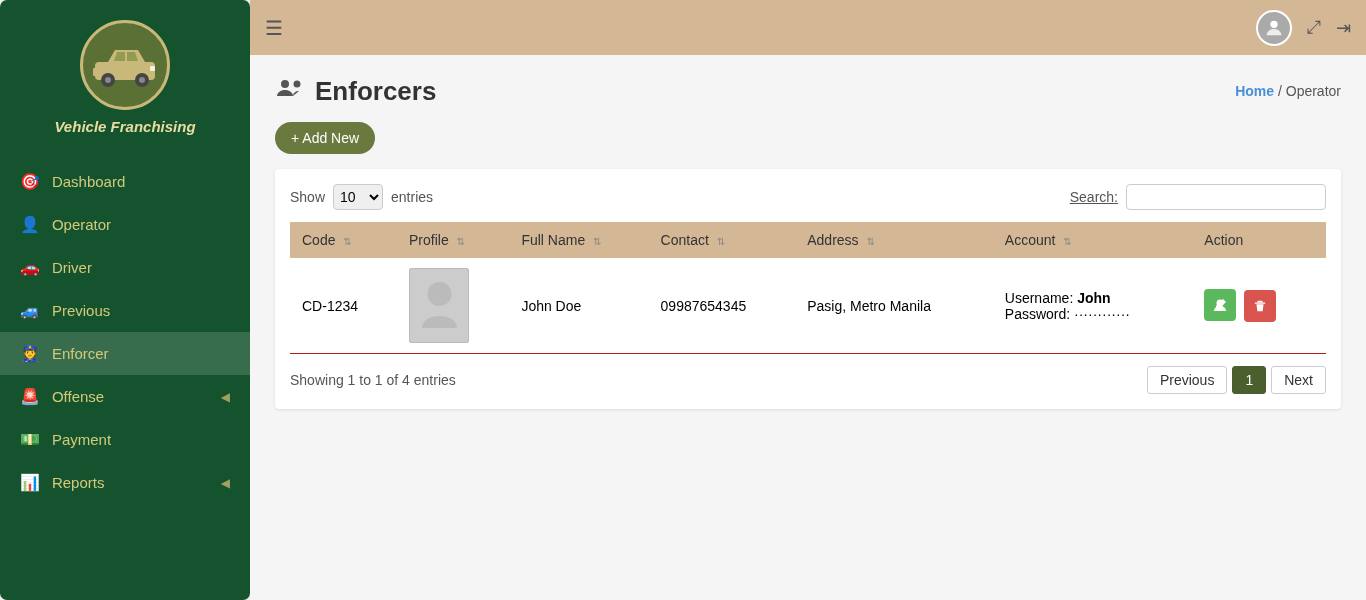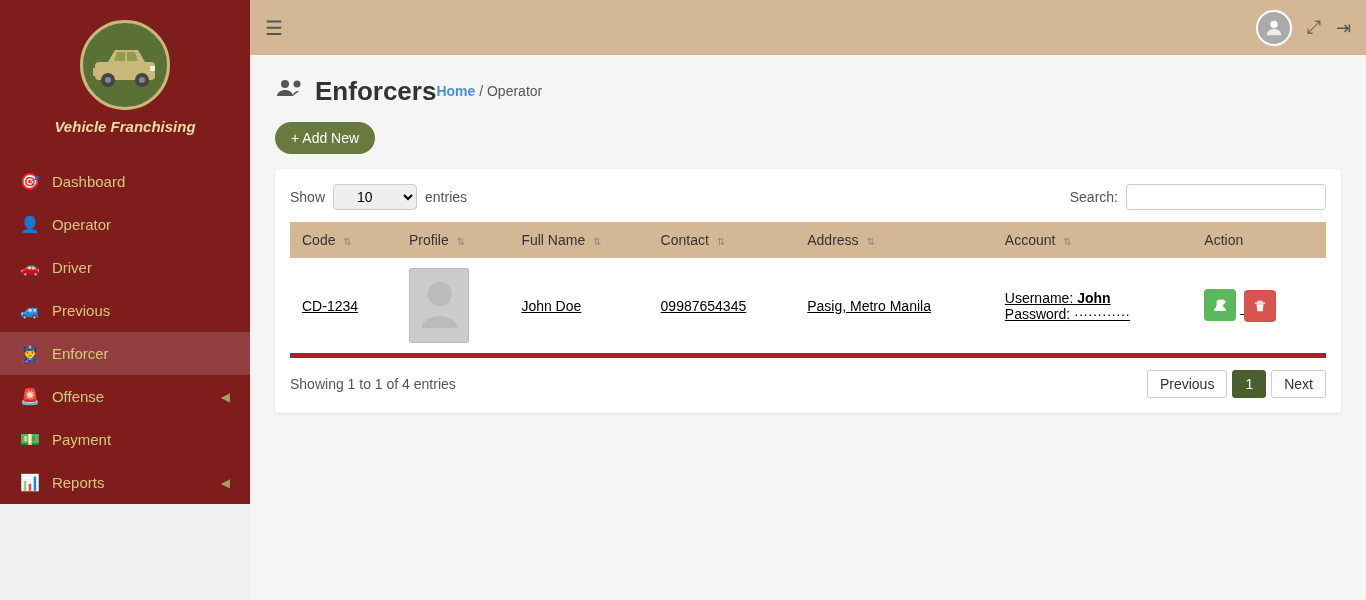--- a/index.html
+++ b/index.html
@@ -1,27 +1,28 @@
 <!DOCTYPE html>
 <html><head>
   <meta charset="utf-8">
   <style>
     * { box-sizing: border-box; margin: 0; padding: 0; }
     body { font-family: Arial, sans-serif; font-size: 14px; display: flex; height: 600px; overflow: hidden; background: #f0f0f0; }
 
     
     #sidebar {
       width: 250px;
-      background: #7f1d1d;
+      background: #14532d;
       color: #fff;
       display: flex;
       flex-direction: column;
       flex-shrink: 0;
-      height: 504px;
+      height: 600px;
       overflow-y: auto;
+      border-radius: 7px;
     }
     #sidebar-logo {
       display: flex;
       flex-direction: column;
       align-items: center;
       padding: 20px 10px 15px;
     }
     .logo-circle {
       width: 90px;
       height: 90px;
@@ -100,20 +101,21 @@
       flex: 1;
       background: #f5f5f5;
       padding: 20px 25px;
       overflow-y: auto;
     }
 
     
     .page-header {
       display: flex;
       align-items: center;
+      justify-content: space-between;
       margin-bottom: 15px;
     }
     .page-title-area {
       display: flex;
       align-items: center;
       gap: 10px;
     }
     .page-title-icon { font-size: 28px; color: #555; }
     .page-title {
       font-size: 26px;
@@ -148,24 +150,24 @@
     .table-controls {
       display: flex;
       align-items: center;
       justify-content: space-between;
       margin-bottom: 12px;
     }
     .show-entries { display: flex; align-items: center; gap: 8px; font-size: 14px; color: #555; }
     .show-entries select {
       border: 1px solid #ccc;
       border-radius: 4px;
-      padding: 3px 19px;
-      font-size: 14px;
-    }
-    .search-area { display: flex; align-items: center; gap: 8px; font-size: 14px; color: #555; }
+      padding: 3px 2px;
+      font-size: 14px;
+    }
+    .search-area { display: flex; align-items: center; gap: 8px; font-size: 14px; color: #555; text-decoration: underline; }
     .search-area input {
       border: 1px solid #ccc;
       border-radius: 4px;
       padding: 4px 8px;
       font-size: 14px;
       width: 200px;
     }
 
     
     table {
@@ -177,21 +179,21 @@
       background: #d4b896;
     }
     thead th {
       padding: 10px 12px;
       text-align: left;
       color: #333;
       font-weight: normal;
       white-space: nowrap;
     }
     thead th .sort-icon { color: #888; font-size: 10px; margin-left: 4px; }
-    tbody tr { border-bottom: 5px solid #b91c1c; text-decoration: underline; }
+    tbody tr { border-bottom: 1px solid #b91c1c; }
     tbody td {
       padding: 10px 12px;
       vertical-align: middle;
     }
 
     .profile-placeholder {
       width: 60px;
       height: 75px;
       background: #ccc;
       border: 1px solid #bbb;

